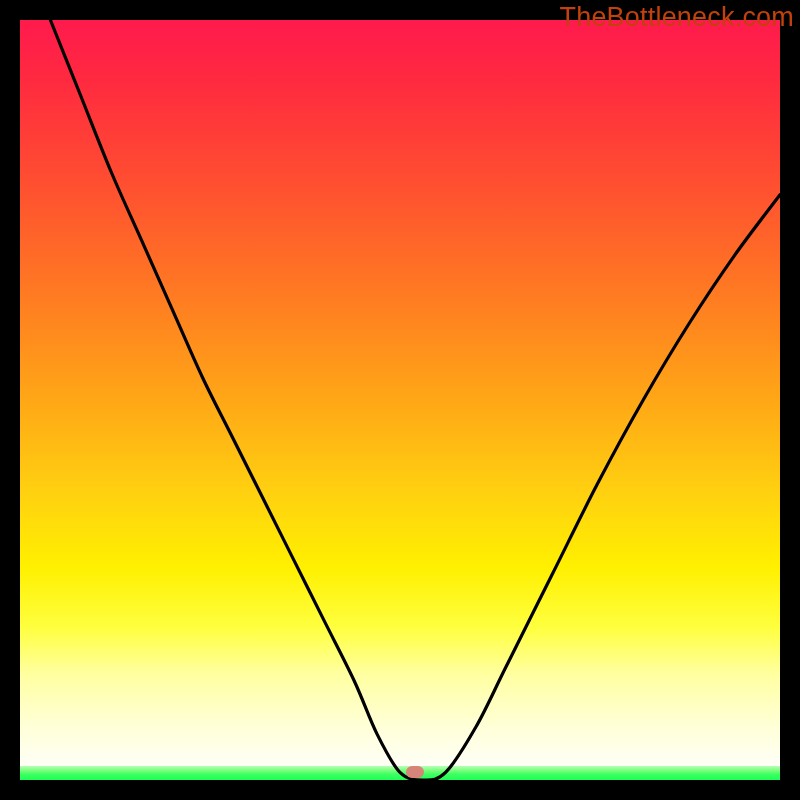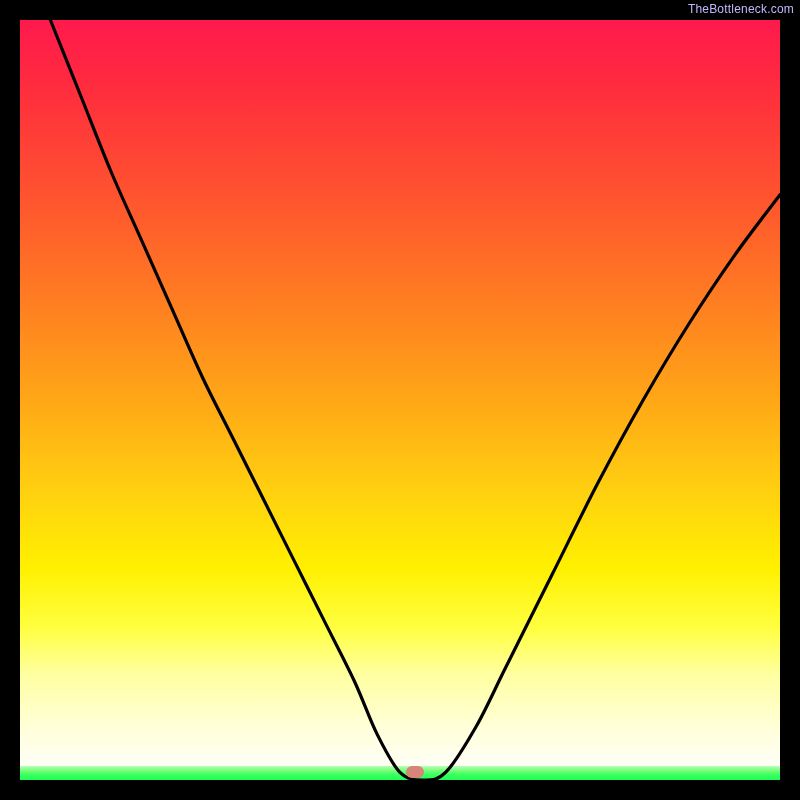--- a/index.html
+++ b/index.html
@@ -54,22 +54,22 @@
       #b8ffb8 0%,
       #7dff7d 30%,
       #3dff62 60%,
       #1dff55 100%
     );
   }
   .watermark {
     position: absolute;
     top: 2px;
     right: 6px;
-    color: #c4b5fd;
-    font-size: 12px;
+    color: #c2410c;
+    font-size: 27px;
     font-weight: 500;
     letter-spacing: 0.2px;
     user-select: none;
   }
   svg.curve {
     position: absolute;
     left: 0;
     top: 0;
     width: 760px;
     height: 760px;

